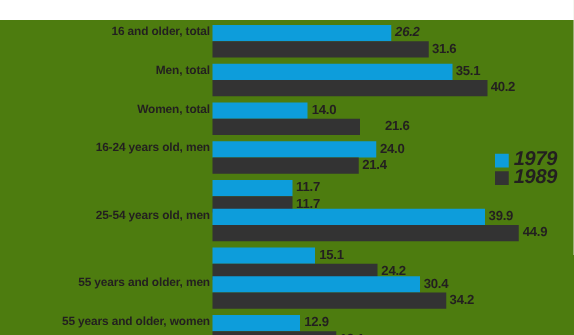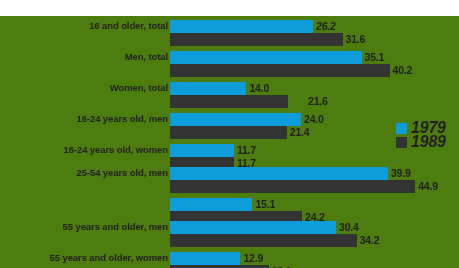--- a/index.html
+++ b/index.html
@@ -143,21 +143,20 @@
         <div class="cat-label">16-24 years old, men</div>
         <div class="bar y1979" style="width: 131px;"></div>
         <div class="bar-value" style="left: 304px;">24.0</div>
       </div>
       <div class="row" style="top:13px;">
         <div class="bar y1998" style="width: 116.8px;"></div>
         <div class="bar-value" style="left: 289.8px;">21.4</div>
       </div>
 
       <div class="row" style="top:31px;">
-        <div class="cat-label">16-24 years old, women</div>
         <div class="bar y1979" style="width: 63.9px;"></div>
         <div class="bar-value" style="left: 236.9px;">11.7</div>
       </div>
       <div class="row" style="top:44px;">
         <div class="bar y1998" style="width: 63.9px;"></div>
         <div class="bar-value" style="left: 236.9px;">11.7</div>
       </div>
     </div>
 
     <div class="group" style="top:151px;height:57px;">

